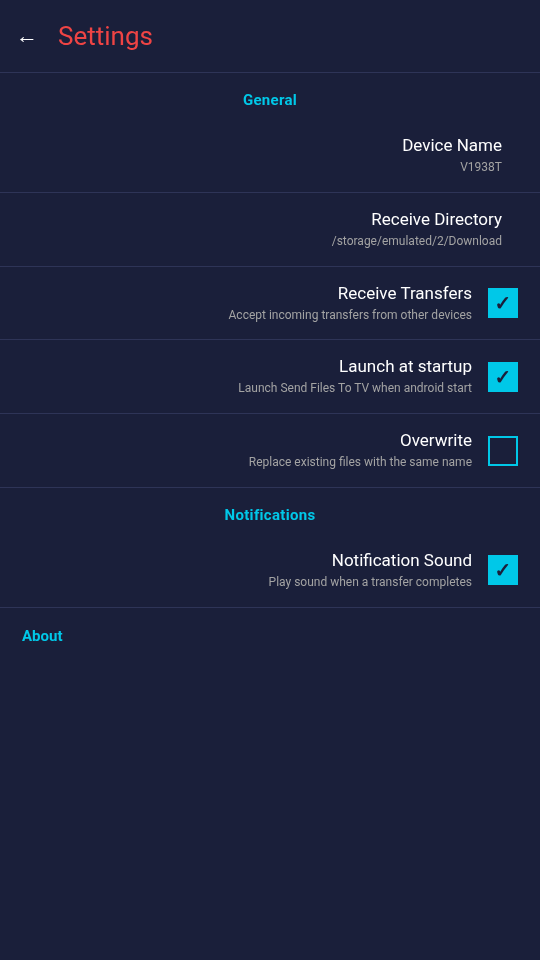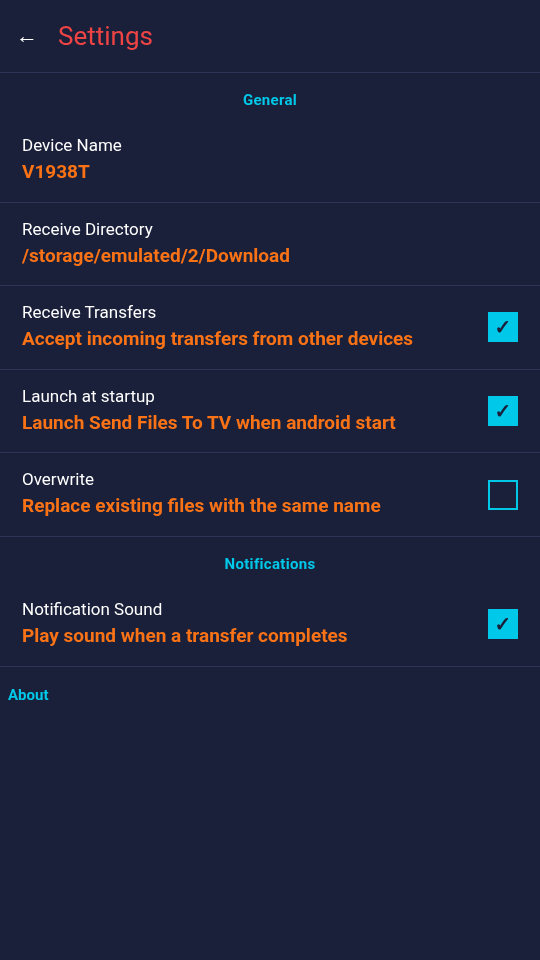--- a/index.html
+++ b/index.html
@@ -62,34 +62,34 @@
       cursor: pointer;
     }
 
     .setting-item:last-child {
       border-bottom: none;
     }
 
     .setting-text {
       flex: 1;
       margin-right: 16px;
+      text-align: right;
     }
 
     .setting-title {
       font-size: 17px;
       font-weight: 400;
       color: #ffffff;
       margin-bottom: 4px;
     }
 
     .setting-subtitle {
-      font-size: 19px;
-      color: #f97316;
+      font-size: 12px;
+      color: #a3a3a3;
       line-height: 1.4;
-      font-weight: bold;
     }
 
     .checkbox {
       width: 30px;
       height: 30px;
       border: 2px solid #00c8e8;
       display: flex;
       align-items: center;
       justify-content: center;
       flex-shrink: 0;
@@ -104,21 +104,21 @@
     }
 
     .checkmark {
       color: #1a1f3a;
       font-size: 20px;
       font-weight: bold;
       line-height: 1;
     }
 
     .about-section {
-      padding: 18px 8px;
+      padding: 18px 22px;
     }
 
     .about-label {
       font-size: 15px;
       font-weight: bold;
       color: #00c8e8;
     }
   </style>
 </head>
 <body>

